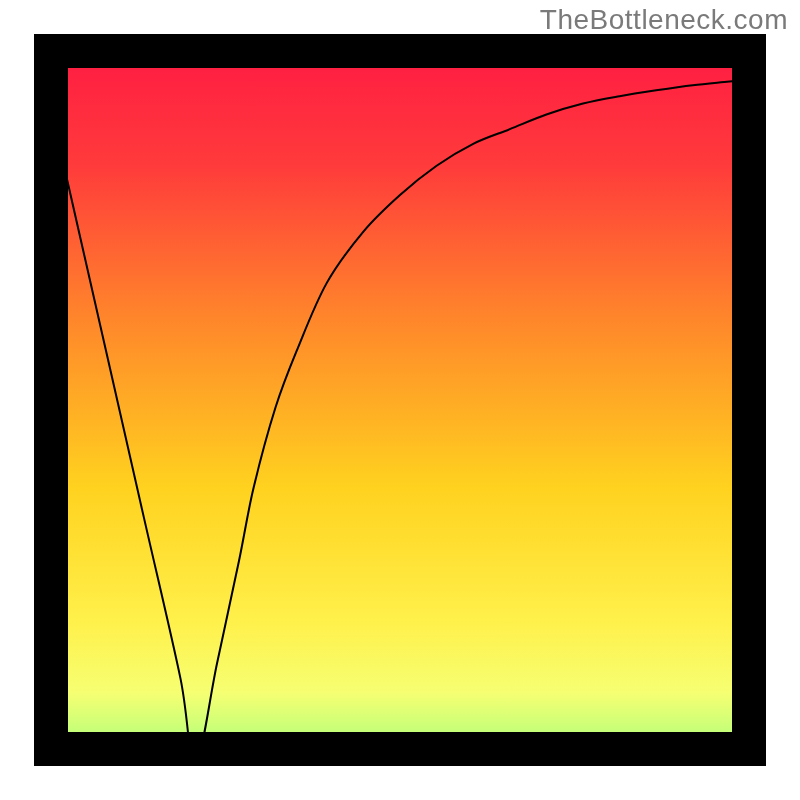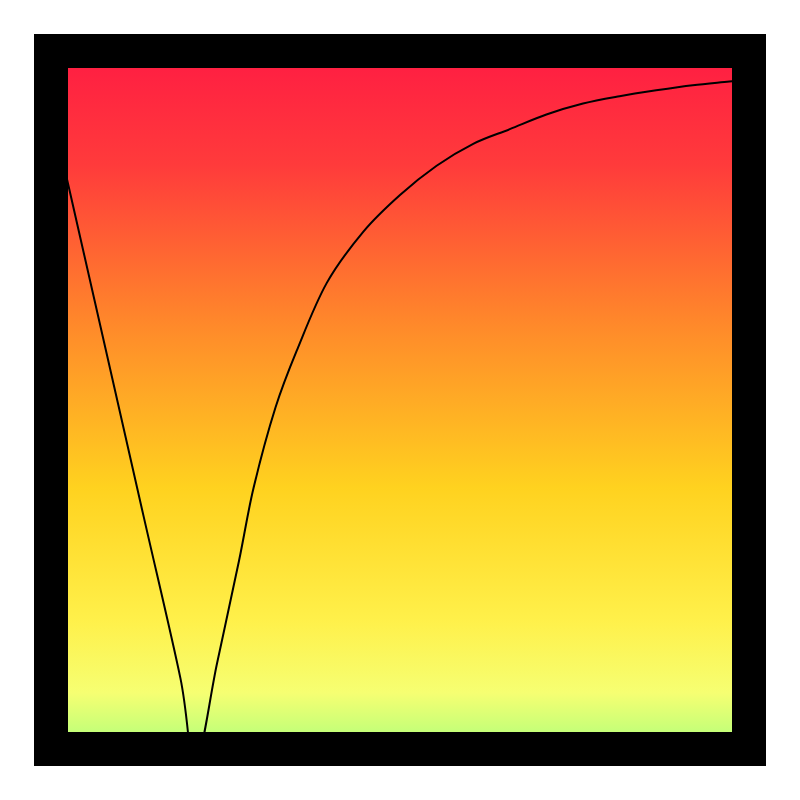--- a/index.html
+++ b/index.html
@@ -36,20 +36,21 @@
     z-index: 4;
   }
   .marker {
     fill: #cc5a5a;
     stroke: none;
   }
 </style>
 </head>
 <body>
 <div class="frame">
+  <div class="watermark">TheBottleneck.com</div>
 
   <svg class="plot" viewBox="0 0 732 732" preserveAspectRatio="none">
     <defs>
       <linearGradient id="bg-grad" x1="0" y1="0" x2="0" y2="1">
         <stop id="g0" offset="0%" stop-color="#ff1744"></stop>
         <stop id="g1" offset="18%" stop-color="#ff3b3b"></stop>
         <stop id="g2" offset="40%" stop-color="#ff8a2a"></stop>
         <stop id="g3" offset="62%" stop-color="#ffd21f"></stop>
         <stop id="g4" offset="80%" stop-color="#fff04a"></stop>
         <stop id="g5" offset="90%" stop-color="#f6ff72"></stop>

